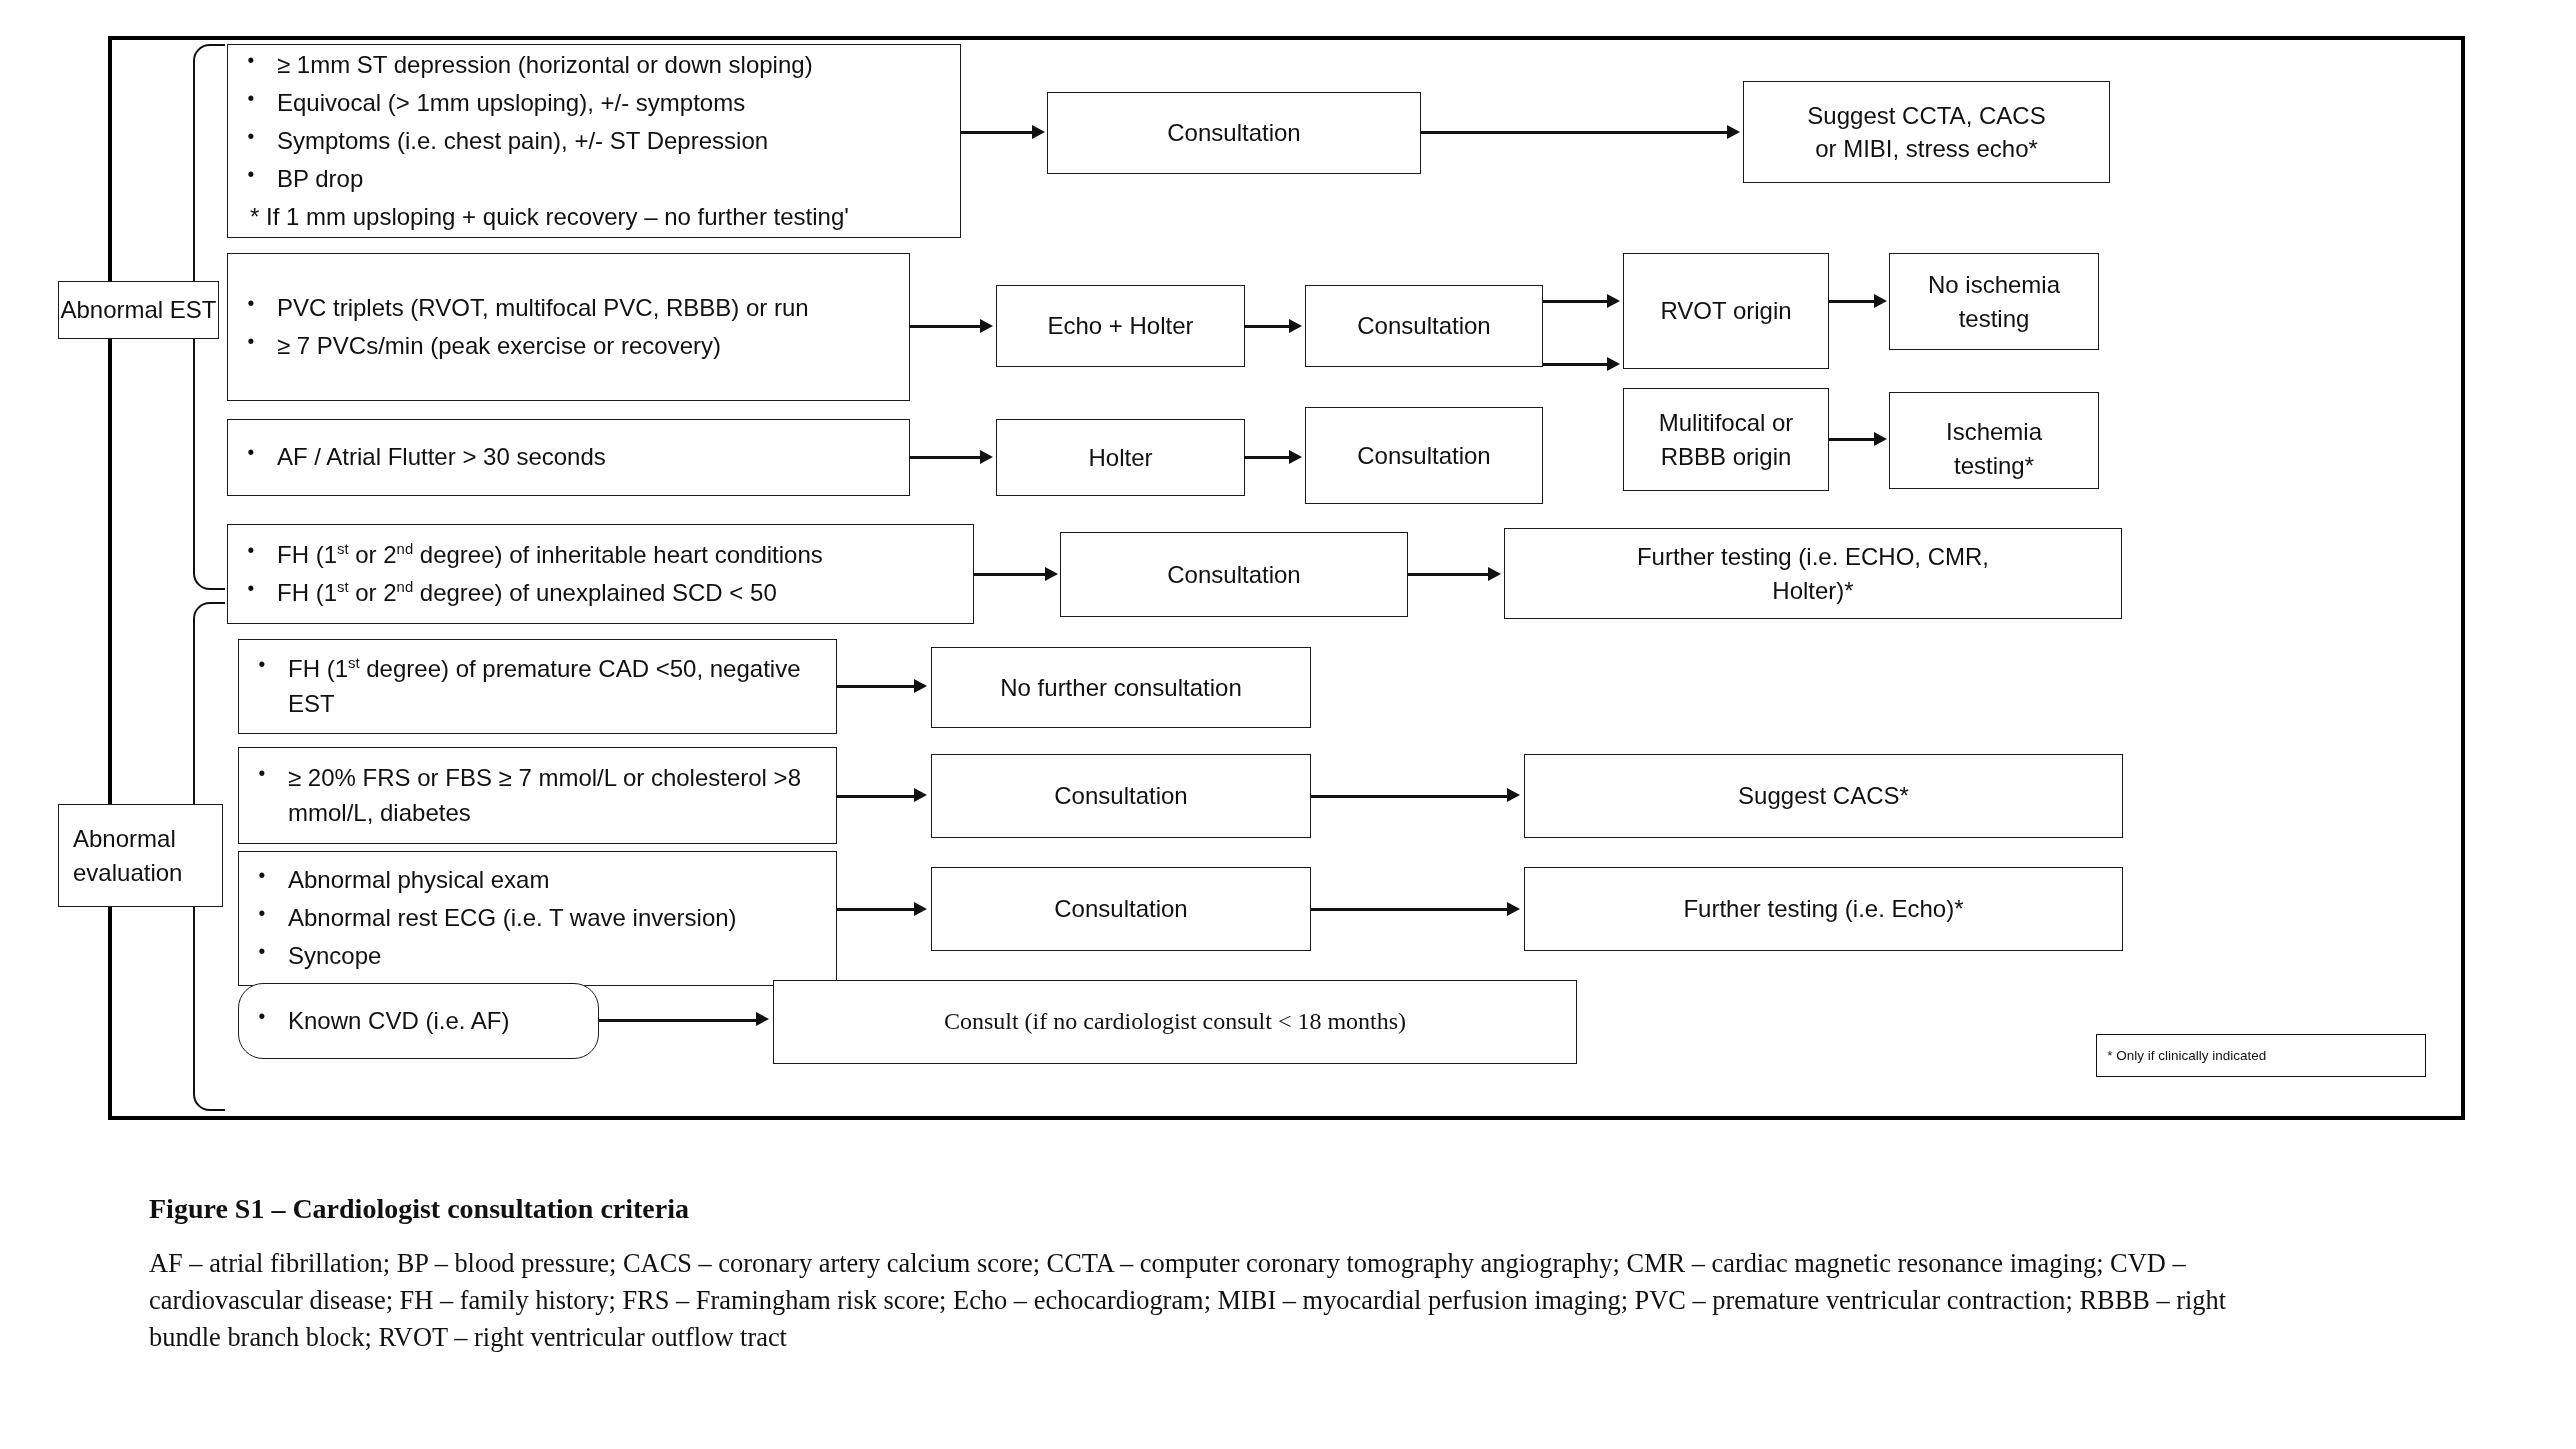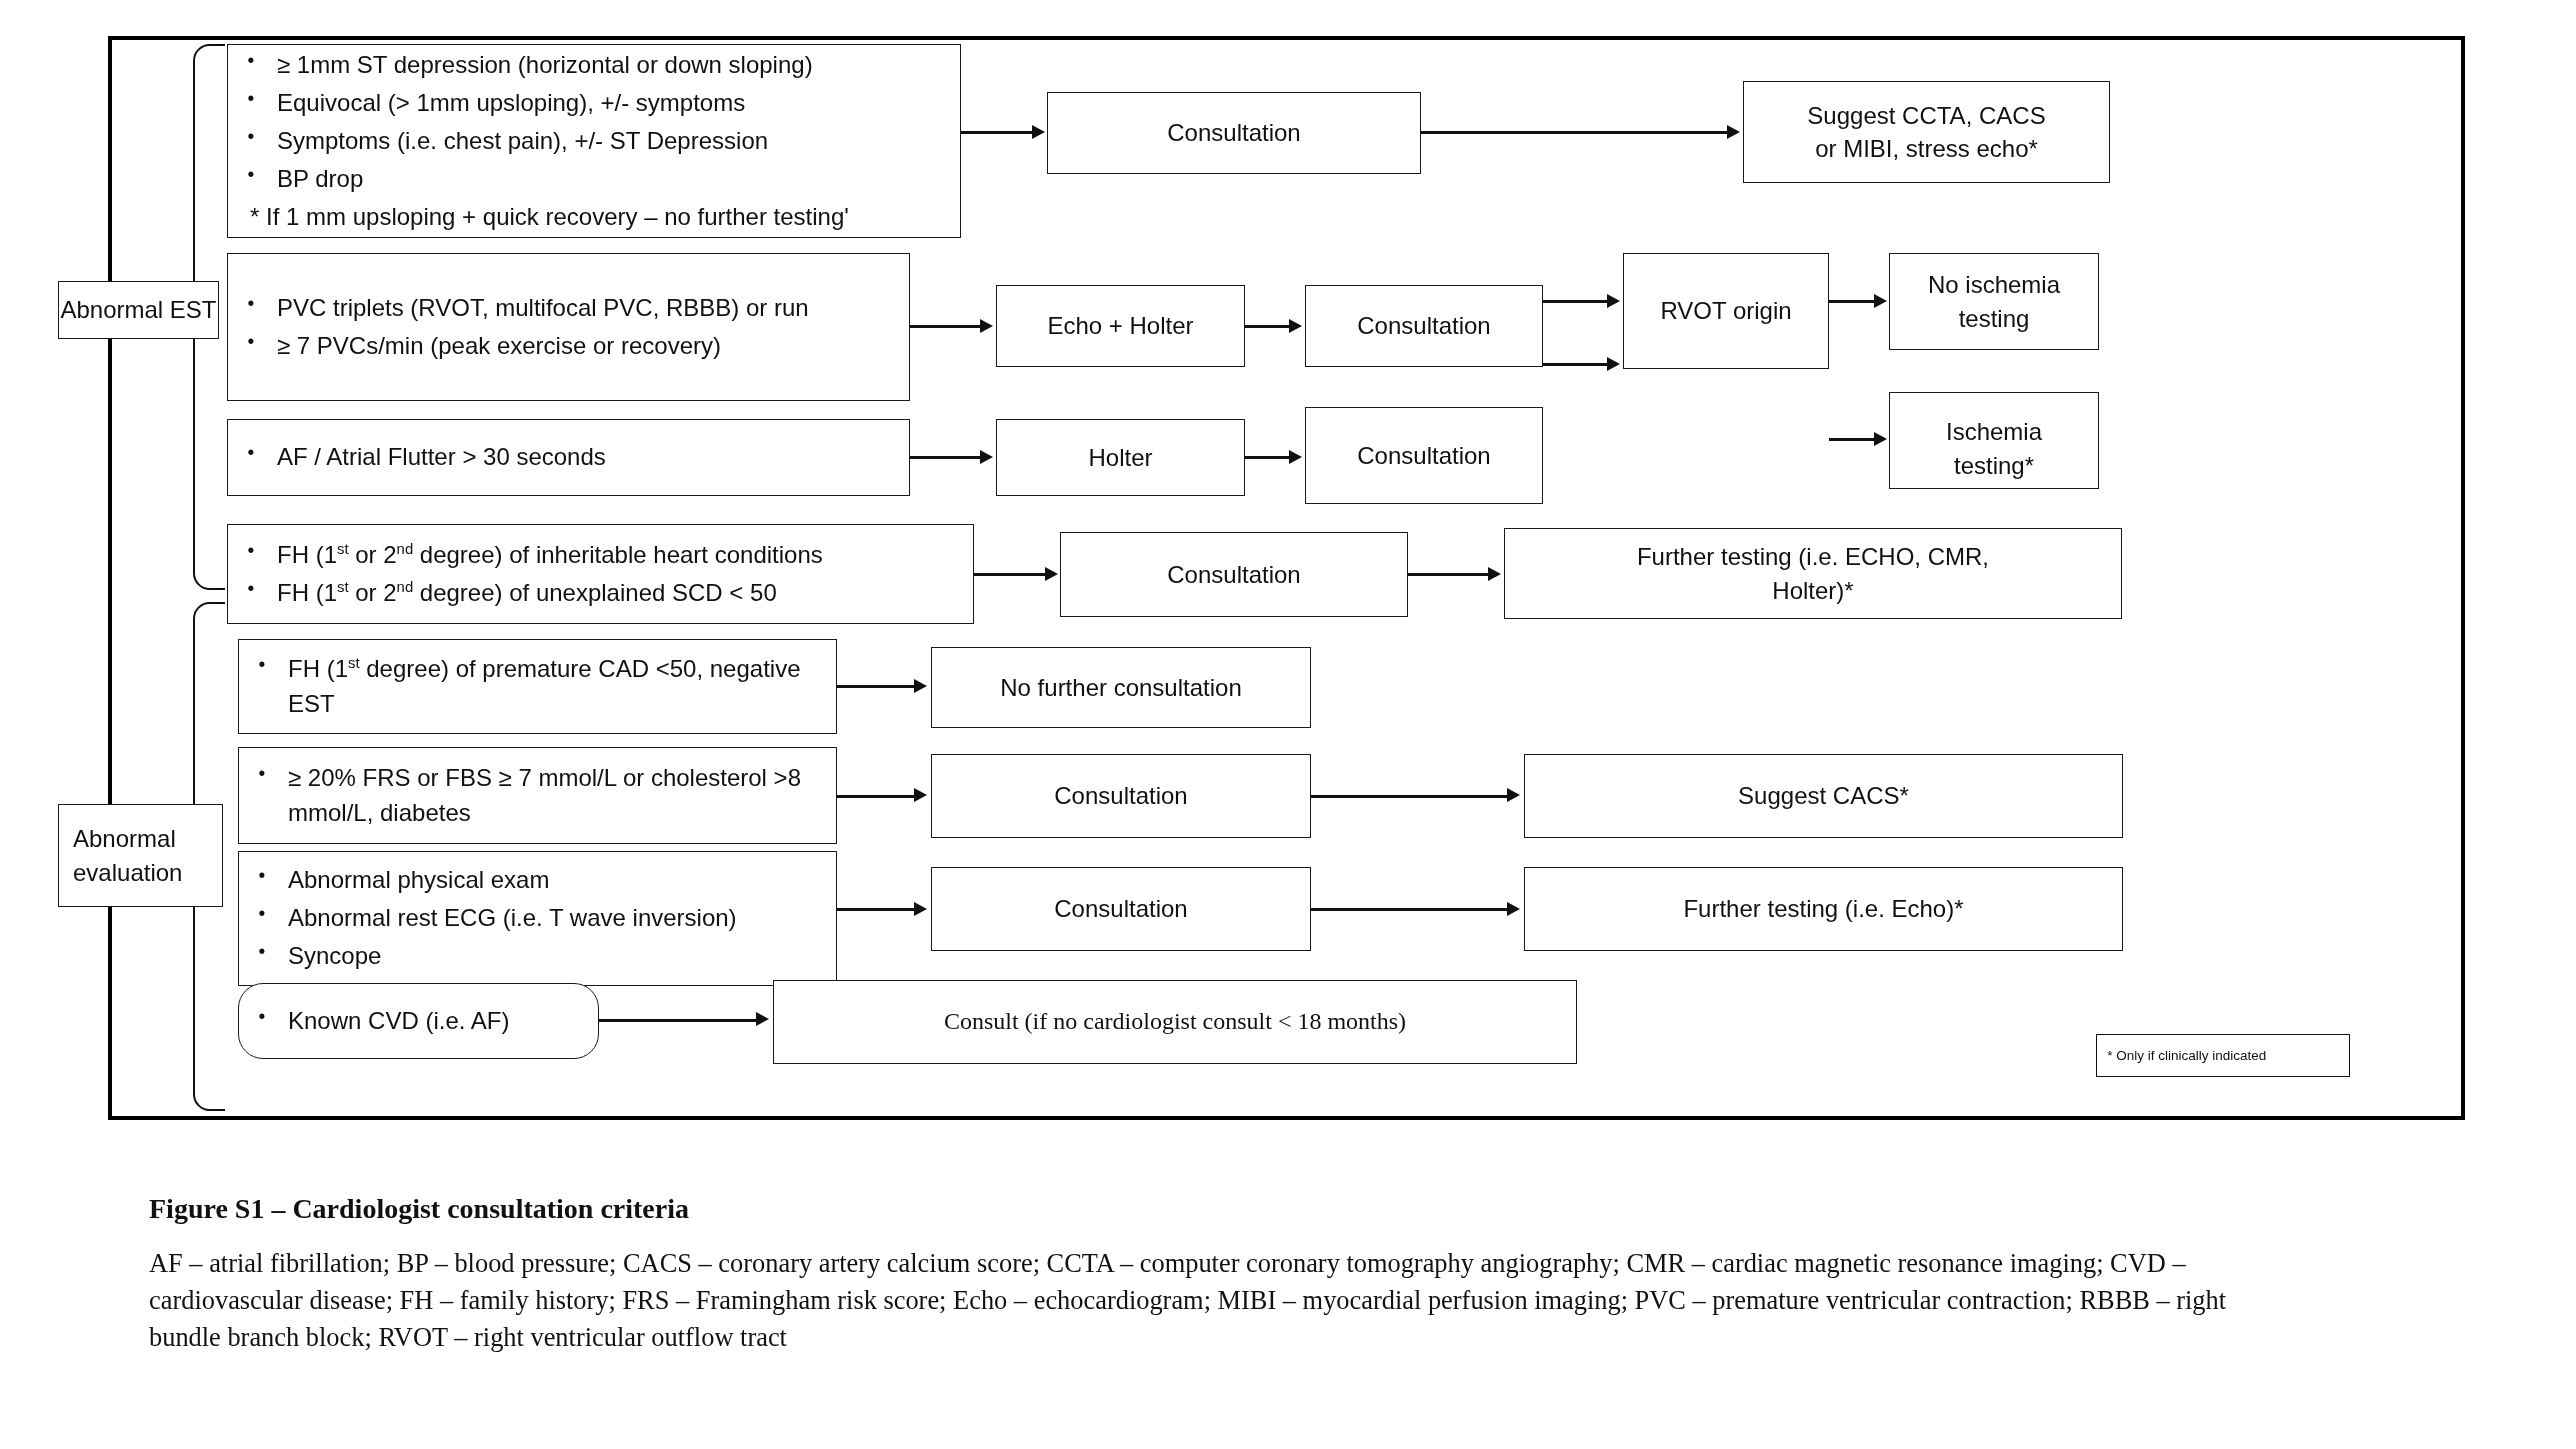--- a/index.html
+++ b/index.html
@@ -143,20 +143,24 @@
     </div>
 
     <div class="ln hl" style="left:1717px;top:260px;width:46px;"></div>
     <div class="arw" style="left:1762px;top:254px;"></div>
 
     <div class="box center pad" style="left:1777px;top:213px;width:210px;height:97px;">
       <span class="inner" style="white-space:pre-line;">No ischemia
 testing</span>
     </div>
 
+    <div class="box center pad" style="left:1511px;top:348px;width:206px;height:103px;">
+      <span class="inner" style="white-space:pre-line;">Mulitifocal or
+RBBB origin</span>
+    </div>
 
     <div class="ln hl" style="left:1717px;top:398px;width:46px;"></div>
     <div class="arw" style="left:1762px;top:392px;"></div>
 
     <div class="box center pad" style="left:1777px;top:352px;width:210px;height:97px;align-items:flex-end;">
       <span class="inner" style="white-space:pre-line;">Ischemia
 testing*</span>
     </div>
 
     <div class="box" style="left:115px;top:379px;width:683px;height:77px;">
@@ -262,21 +266,21 @@
       </ul>
     </div>
 
     <div class="ln hl" style="left:487px;top:979px;width:158px;"></div>
     <div class="arw" style="left:644px;top:972px;"></div>
 
     <div class="box center" style="left:661px;top:940px;width:804px;height:84px;font-family:Liberation Serif, serif;">
       <span class="inner">Consult  (if no cardiologist consult &lt; 18 months)</span>
     </div>
 
-    <div class="footnote" style="left:1984px;top:994px;width:254px;height:43px;">
+    <div class="footnote" style="left:1984px;top:994px;width:330px;height:43px;">
       <span>* Only if clinically indicated</span>
     </div>
 
   </div>
 
   <div class="caption">
     <div class="ctitle">Figure S1 – Cardiologist consultation criteria</div>
     <div class="cbody">AF – atrial fibrillation; BP – blood pressure; CACS – coronary artery calcium score; CCTA – computer coronary tomography angiography; CMR – cardiac magnetic resonance imaging; CVD – cardiovascular disease; FH – family history; FRS – Framingham risk score; Echo – echocardiogram; MIBI – myocardial perfusion imaging; PVC – premature ventricular contraction; RBBB – right bundle branch block; RVOT – right ventricular outflow tract</div>
   </div>
 

